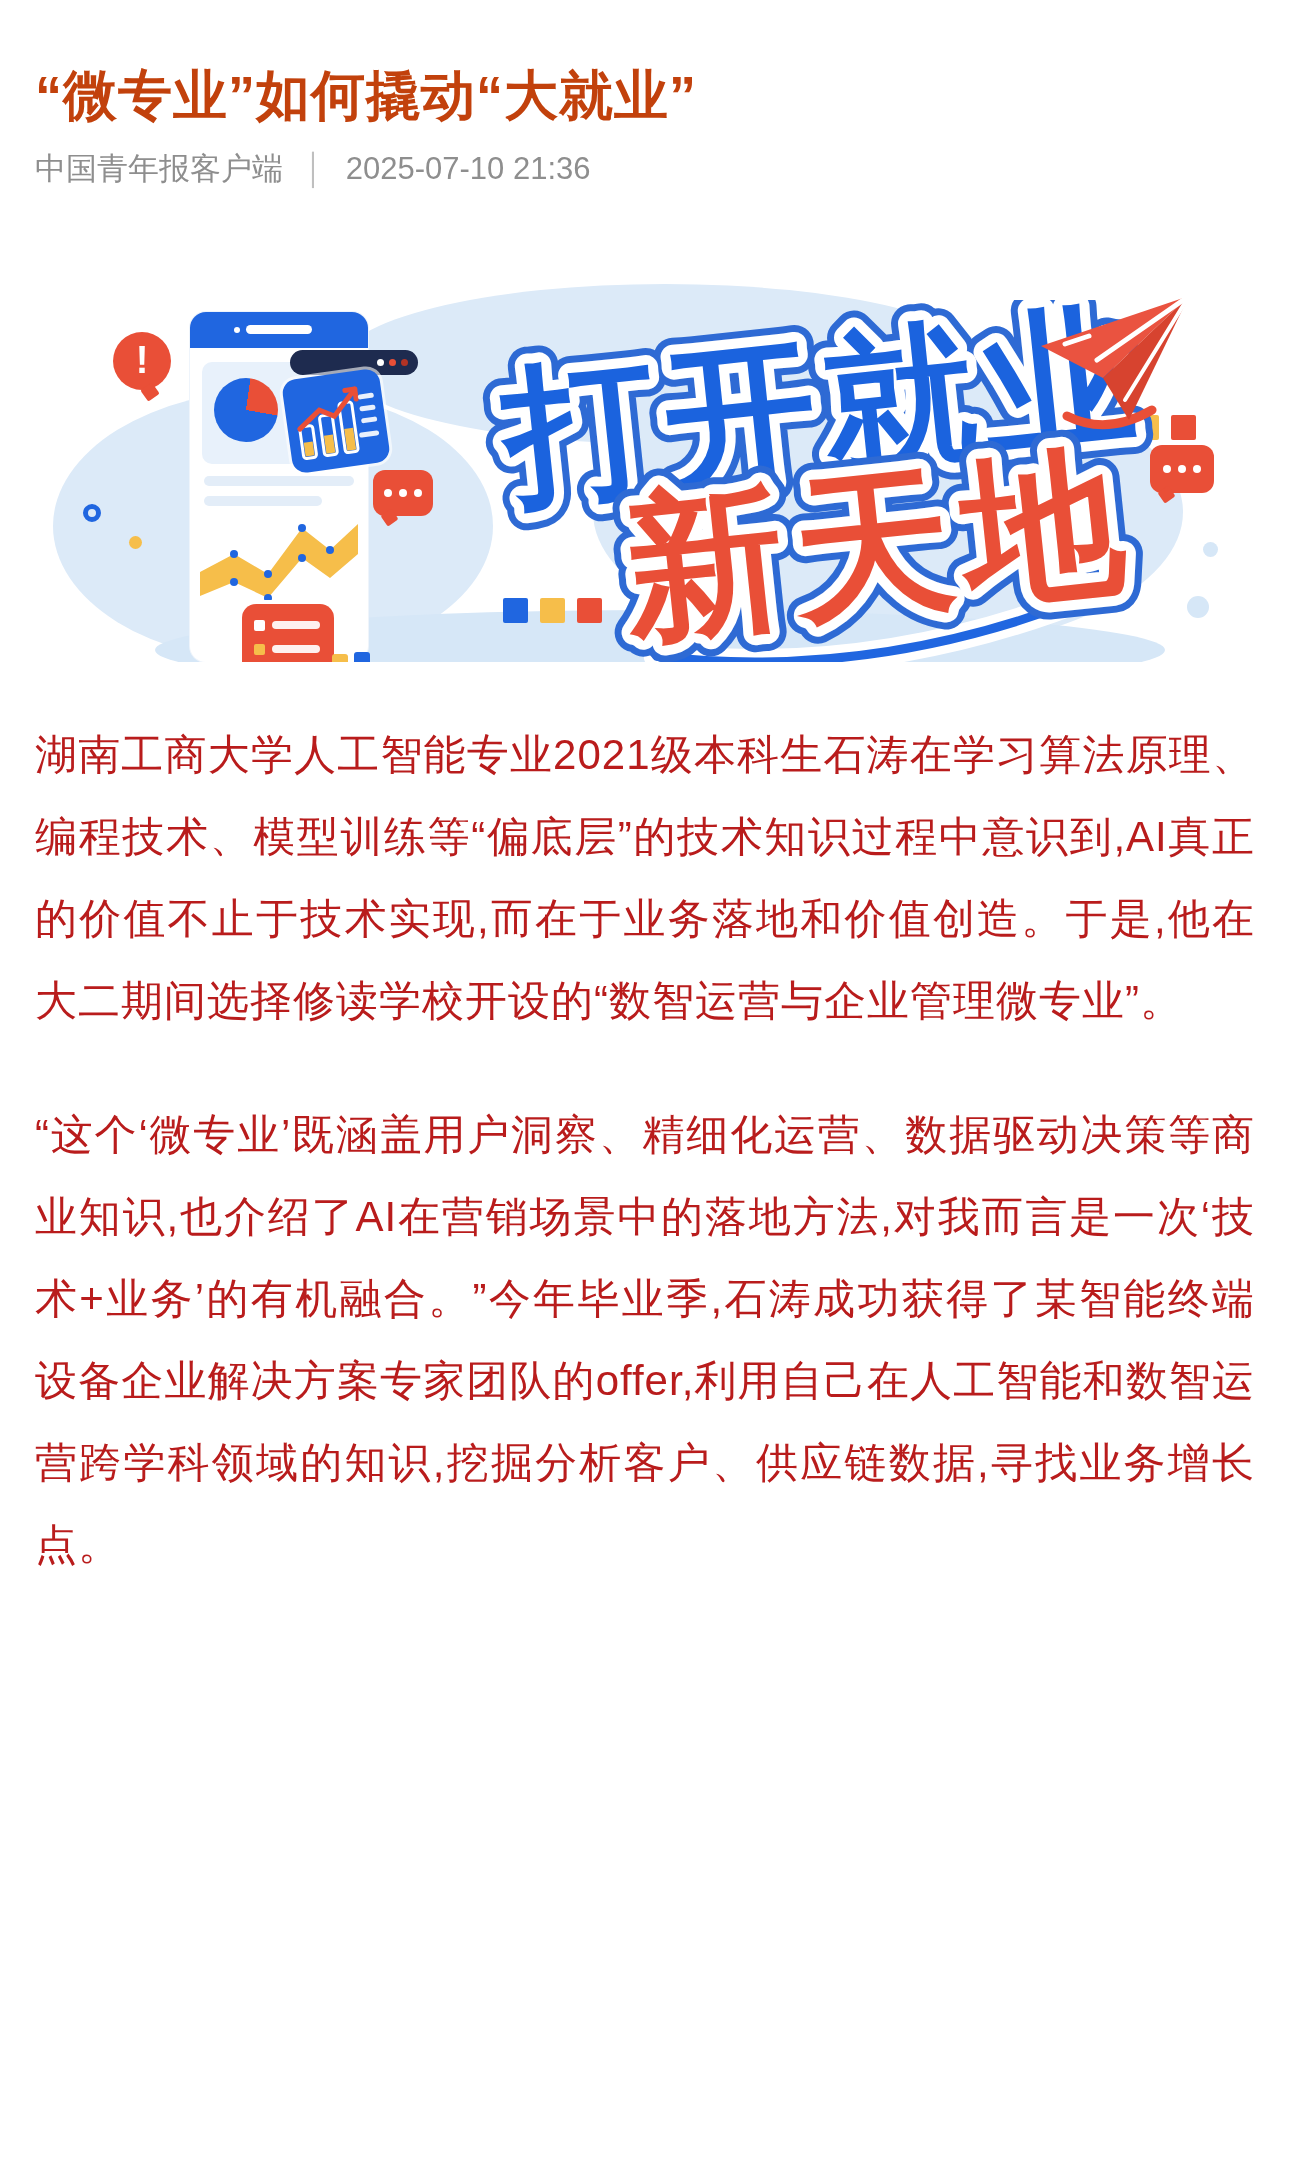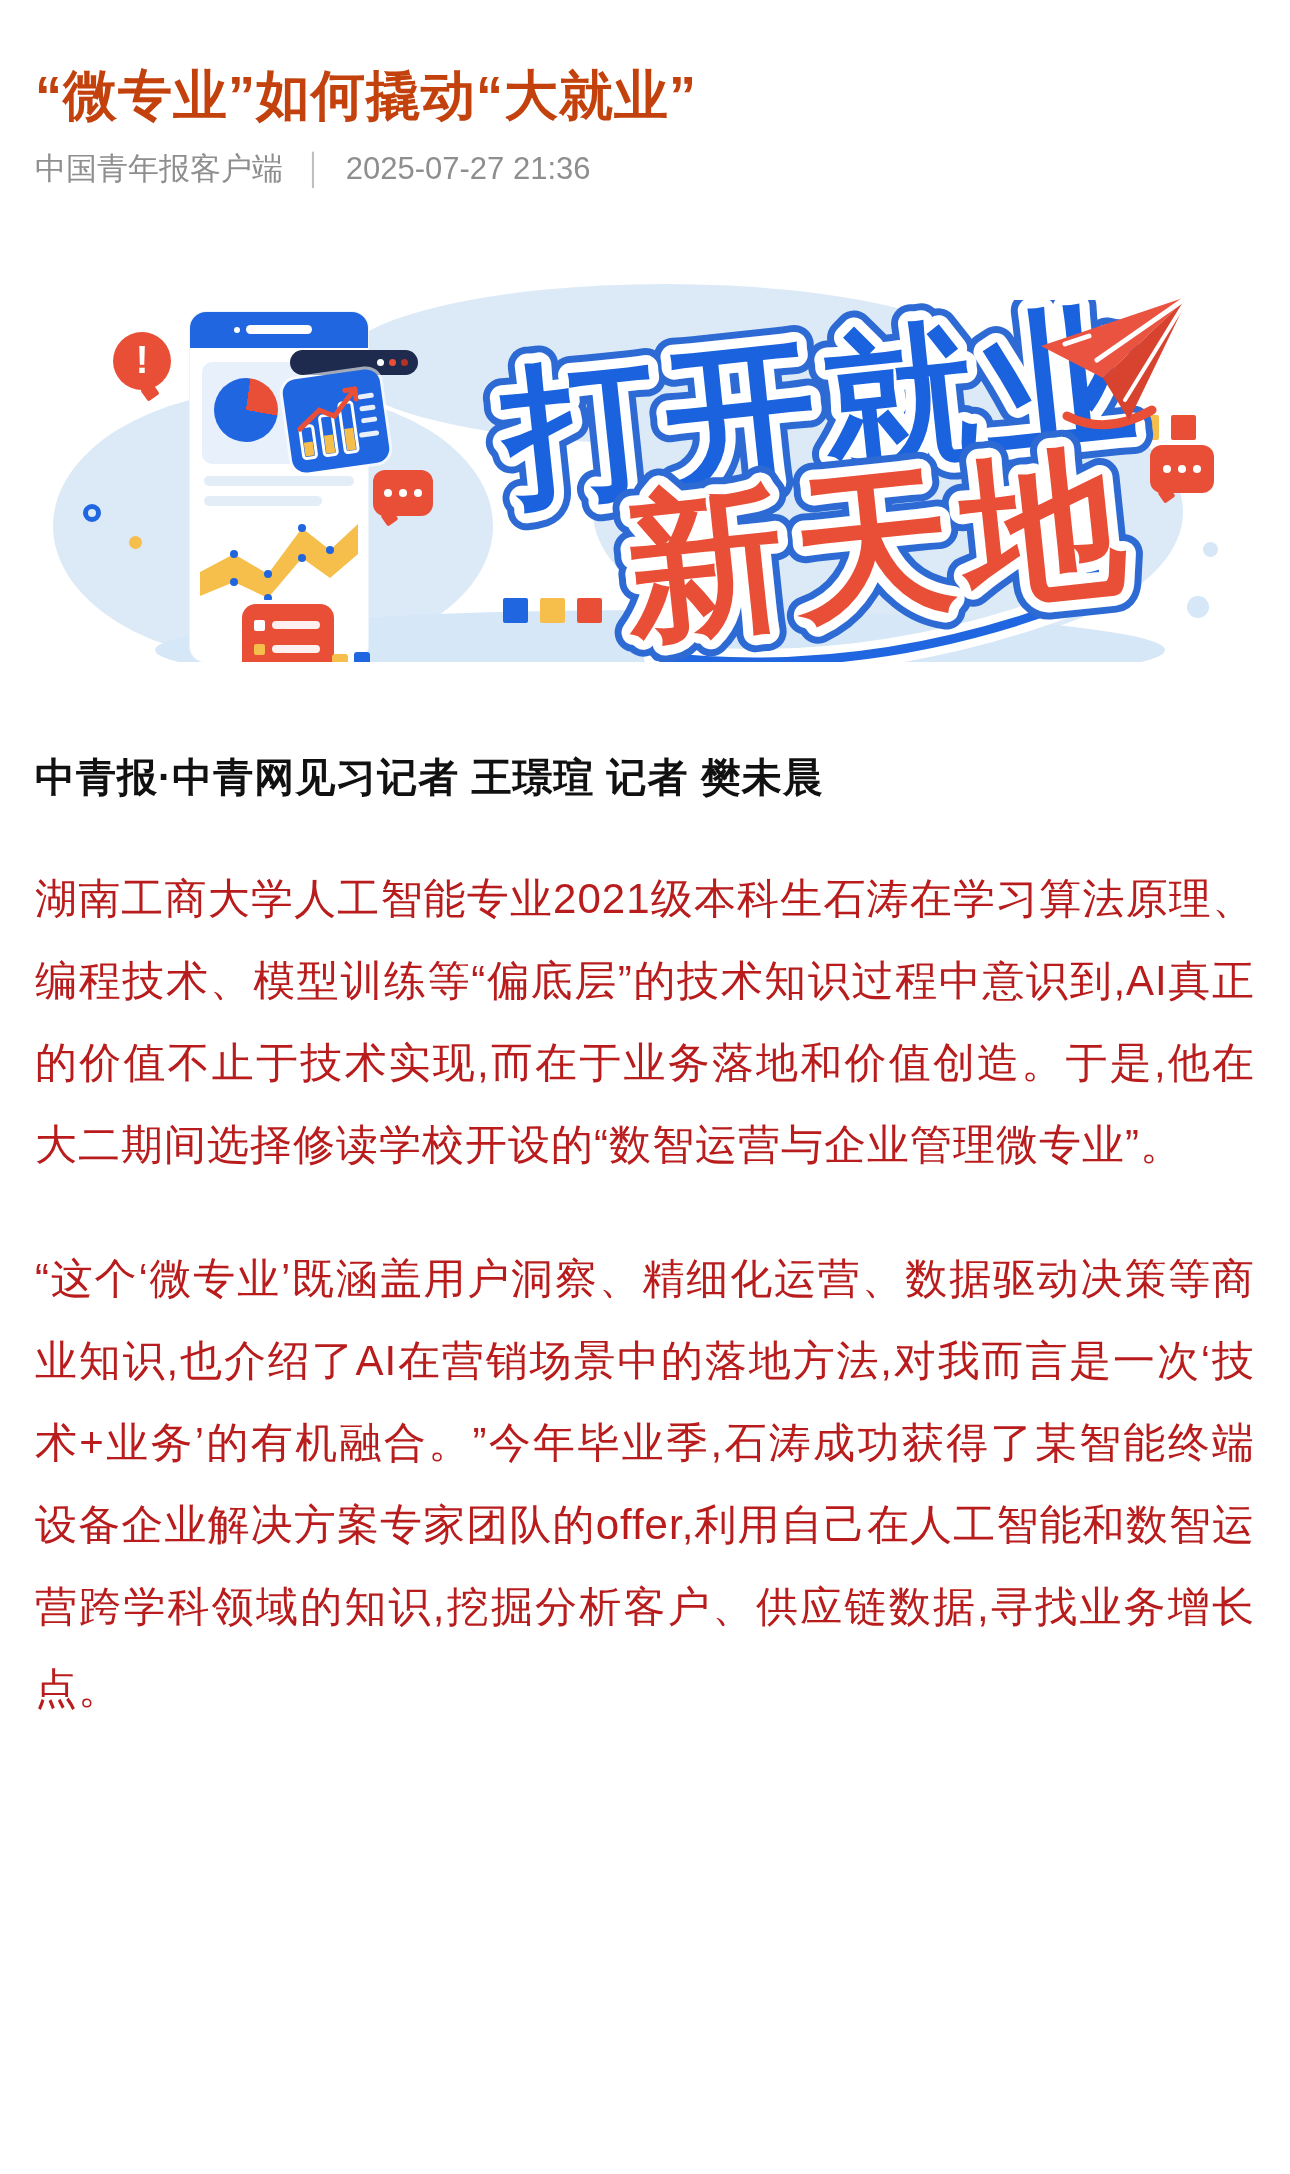--- a/index.html
+++ b/index.html
@@ -165,21 +165,21 @@
 </head>
 <body>
 
 <div class="page">
 
   <h1 class="title">“微专业”如何撬动“大就业”</h1>
 
   <div class="meta-row">
     <span>中国青年报客户端</span>
     <span class="meta-divider">│</span>
-    <span>2025-07-27 21:36</span>
+    <span>2025-07-10 21:36</span>
   </div>
 
 
   <figure class="banner">
     <div class="blob blob-left"></div>
     <div class="blob blob-top"></div>
     <div class="blob blob-right"></div>
     <div class="wave"></div>
 
     <div class="phone">
@@ -293,18 +293,17 @@
     <svg class="plane" viewBox="0 0 160 150">
       <path d="M30,128 Q70,148 115,122" fill="none" stroke="#e94f37" stroke-width="9" stroke-linecap="round"></path>
       <polygon points="4,58 152,8 66,90" fill="#ea5340"></polygon>
       <polygon points="66,90 152,8 92,132" fill="#d7432f"></polygon>
       <path d="M152,8 L60,72" stroke="#ffffff" stroke-width="5" stroke-linecap="round"></path>
       <path d="M152,8 L88,112" stroke="#ffffff" stroke-width="4" stroke-linecap="round"></path>
       <path d="M28,56 L52,48" stroke="#ffffff" stroke-width="5" stroke-linecap="round"></path>
     </svg>
   </figure>
 
-  <div class="reporter">中青报·中青网见习记者 王璟瑄 记者 樊未晨</div>
 
   <p class="body-p">湖南工商大学人工智能专业2021级本科生石涛在学习算法原理、编程技术、模型训练等“偏底层”的技术知识过程中意识到,AI真正的价值不止于技术实现,而在于业务落地和价值创造。于是,他在大二期间选择修读学校开设的“数智运营与企业管理微专业”。</p>
   <p class="body-p">“这个‘微专业’既涵盖用户洞察、精细化运营、数据驱动决策等商业知识,也介绍了AI在营销场景中的落地方法,对我而言是一次‘技术+业务’的有机融合。”今年毕业季,石涛成功获得了某智能终端设备企业解决方案专家团队的offer,利用自己在人工智能和数智运营跨学科领域的知识,挖掘分析客户、供应链数据,寻找业务增长点。</p>
 
 </div>
 
 </body></html>

